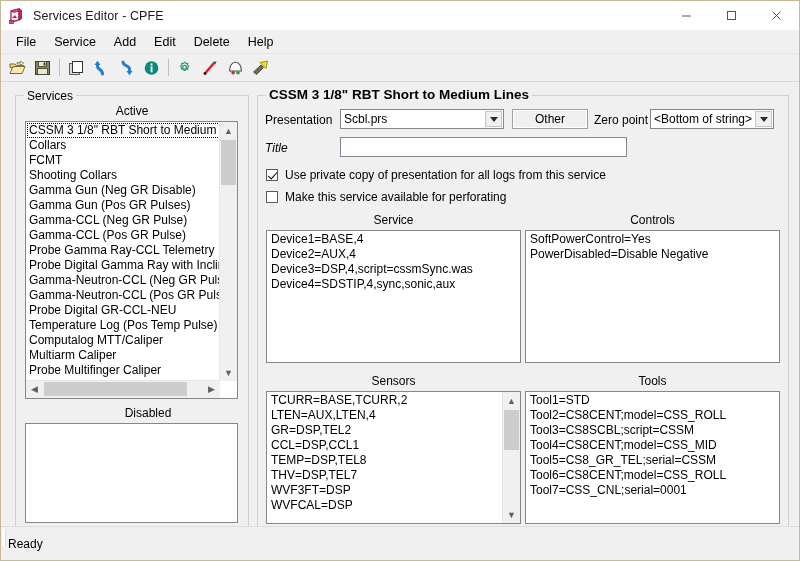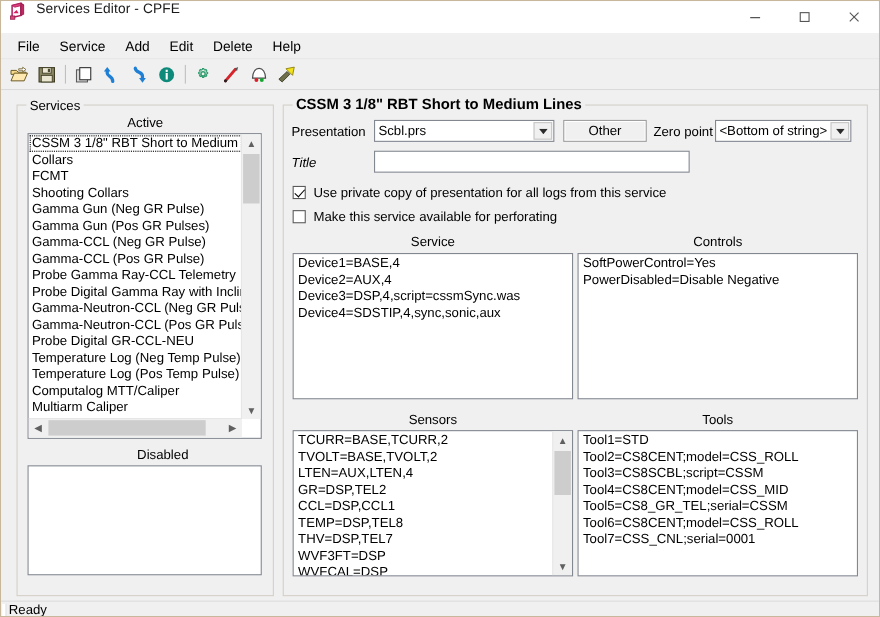--- a/index.html
+++ b/index.html
@@ -29,21 +29,21 @@
     overflow: hidden;
   }
 
   
   .titlebar {
     position: relative;
     height: 29px;
     background: #ffffff;
     border-bottom: 1px solid #f0f0f0;
     display: flex;
-    align-items: flex-start;
+    align-items: center;
   }
   .app-icon {
     width: 18px;
     height: 18px;
     margin-left: 7px;
     margin-right: 7px;
     position: relative;
     flex: none;
   }
   .app-icon svg { display:block; }
@@ -331,21 +331,21 @@
     border-width: 0 1.6px 1.6px 0;
     transform: rotate(42deg);
   }
 
   
   .statusbar {
     position: absolute;
     left: 0;
     bottom: 0;
     width: 798px;
-    height: 14px;
+    height: 34px;
     background: #f0f0f0;
     border-top: 1px solid #dcdcdc;
     font-size: 12px;
     color: #000;
     display: flex;
     align-items: center;
     padding-left: 7px;
     box-sizing: border-box;
   }
   .status-grip {
@@ -482,30 +482,29 @@
       <div class="group-label">Services</div>
 
       <div class="sub-label" style="left:0; top:8px; width:232px;">Active</div>
 
       <div class="listbox" style="left:9px; top:25px; width:213px; height:278px;">
         <div class="list-inner" style="right:17px; bottom:17px;">
           <div class="list-row selected">CSSM 3 1/8" RBT Short to Medium Lin</div>
           <div class="list-row">Collars</div>
           <div class="list-row">FCMT</div>
           <div class="list-row">Shooting Collars</div>
-          <div class="list-row">Gamma Gun (Neg GR Pulse)</div>
+          <div class="list-row">Gamma Gun (Neg GR Disable)</div>
           <div class="list-row">Gamma Gun (Pos GR Pulses)</div>
           <div class="list-row">Gamma-CCL (Neg GR Pulse)</div>
           <div class="list-row">Gamma-CCL (Pos GR Pulse)</div>
           <div class="list-row">Probe Gamma Ray-CCL Telemetry</div>
           <div class="list-row">Probe Digital Gamma Ray with Inclinatio</div>
           <div class="list-row">Gamma-Neutron-CCL (Neg GR Pulse)</div>
           <div class="list-row">Gamma-Neutron-CCL (Pos GR Pulse)</div>
           <div class="list-row">Probe Digital GR-CCL-NEU</div>
-          <div class="list-row">Temperature Log (Neg Temp Pulse)</div>
           <div class="list-row">Temperature Log (Pos Temp Pulse)</div>
           <div class="list-row">Computalog MTT/Caliper</div>
           <div class="list-row">Multiarm Caliper</div>
           <div class="list-row">Probe Multifinger Caliper</div>
 
         </div>
         <div class="vscroll" style="bottom:17px;">
           <div class="arrow up">▲</div>
           <div class="thumb" style="top:18px; height:45px;"></div>
           <div class="arrow down">▼</div>
@@ -575,21 +574,20 @@
         <div class="list-inner">
           <div class="mono-row">SoftPowerControl=Yes</div>
           <div class="mono-row">PowerDisabled=Disable Negative</div>
         </div>
       </div>
 
       <div class="sub-label" style="left:8px; top:278px; width:255px;">Sensors</div>
       <div class="listbox" style="left:8px; top:295px; width:255px; height:133px;">
         <div class="list-inner" style="right:17px;">
           <div class="mono-row">TCURR=BASE,TCURR,2</div>
-          <div class="mono-row">TVOLT=BASE,TVOLT,2</div>
           <div class="mono-row">LTEN=AUX,LTEN,4</div>
           <div class="mono-row">GR=DSP,TEL2</div>
           <div class="mono-row">CCL=DSP,CCL1</div>
           <div class="mono-row">TEMP=DSP,TEL8</div>
           <div class="mono-row">THV=DSP,TEL7</div>
           <div class="mono-row">WVF3FT=DSP</div>
           <div class="mono-row">WVFCAL=DSP</div>
         </div>
         <div class="vscroll">
           <div class="arrow up">▲</div>

